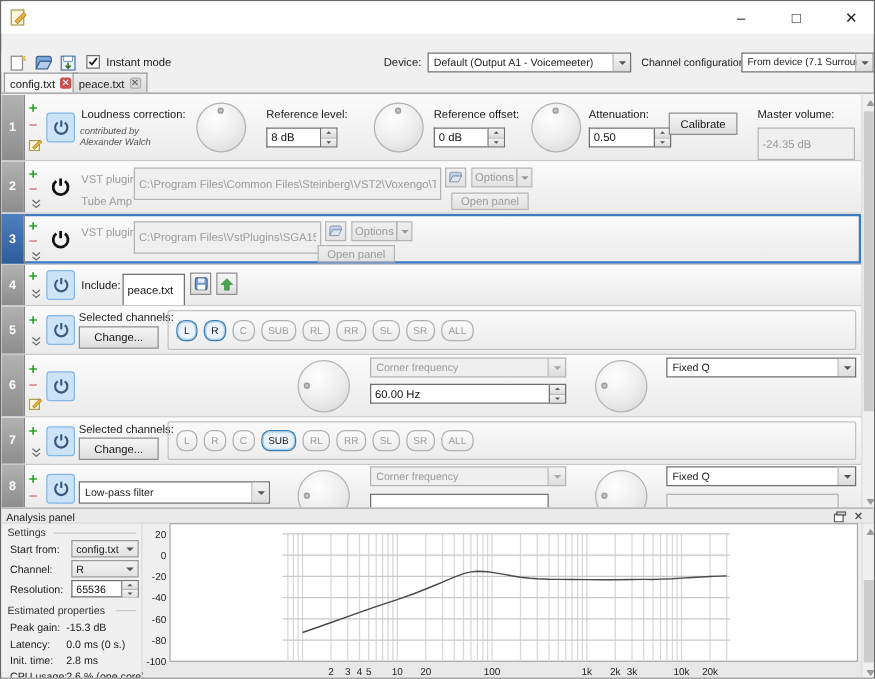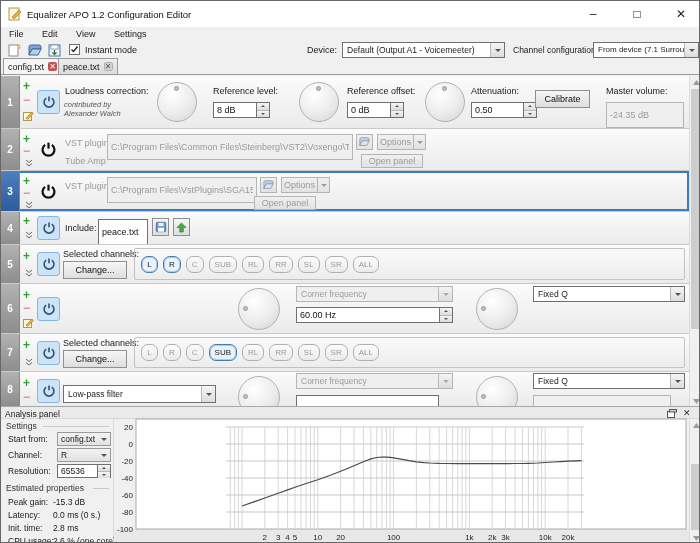--- a/index.html
+++ b/index.html
@@ -81,32 +81,25 @@
 </head>
 <body>
 
 <div id="app">
 
   <div class="titlebar">
     <svg class="abs" style="left:7px;top:6px" width="14" height="14" viewBox="0 0 14 14">
         <rect x="1" y="1" width="10" height="12" fill="#fdf6d8" stroke="#a89c50"></rect>
         <path d="M4 10 L11 3 L13 5 L6 12 Z" fill="#e8b23c" stroke="#8a6a20" stroke-width="0.6"></path>
       </svg>
-    <span class="title-text">Equalizer APO 1.2 Configuration Editor</span>
     <div class="winbtn" style="left:572px">–</div>
     <div class="winbtn" style="left:616px">□</div>
     <div class="winbtn" style="left:660px">✕</div>
   </div>
 
-  <div class="menubar">
-    <span class="menuitem">File</span>
-    <span class="menuitem">Edit</span>
-    <span class="menuitem">View</span>
-    <span class="menuitem">Settings</span>
-  </div>
 
   <div class="toolbar">
     <div class="tbtn" style="left:5px">
       <svg width="13" height="14" viewBox="0 0 13 14">
           <rect x="1" y="2" width="9" height="11" fill="#fff" stroke="#8a8a8a"></rect>
           <path d="M9 1 l1.2 2 2-1.2 -1 2.2 2 .8 -2.2.8" fill="#f3d35a" stroke="#c8a62c" stroke-width="0.5"></path>
         </svg>
     </div>
     <div class="tbtn" style="left:25px">
       <svg width="14" height="13" viewBox="0 0 14 13">

